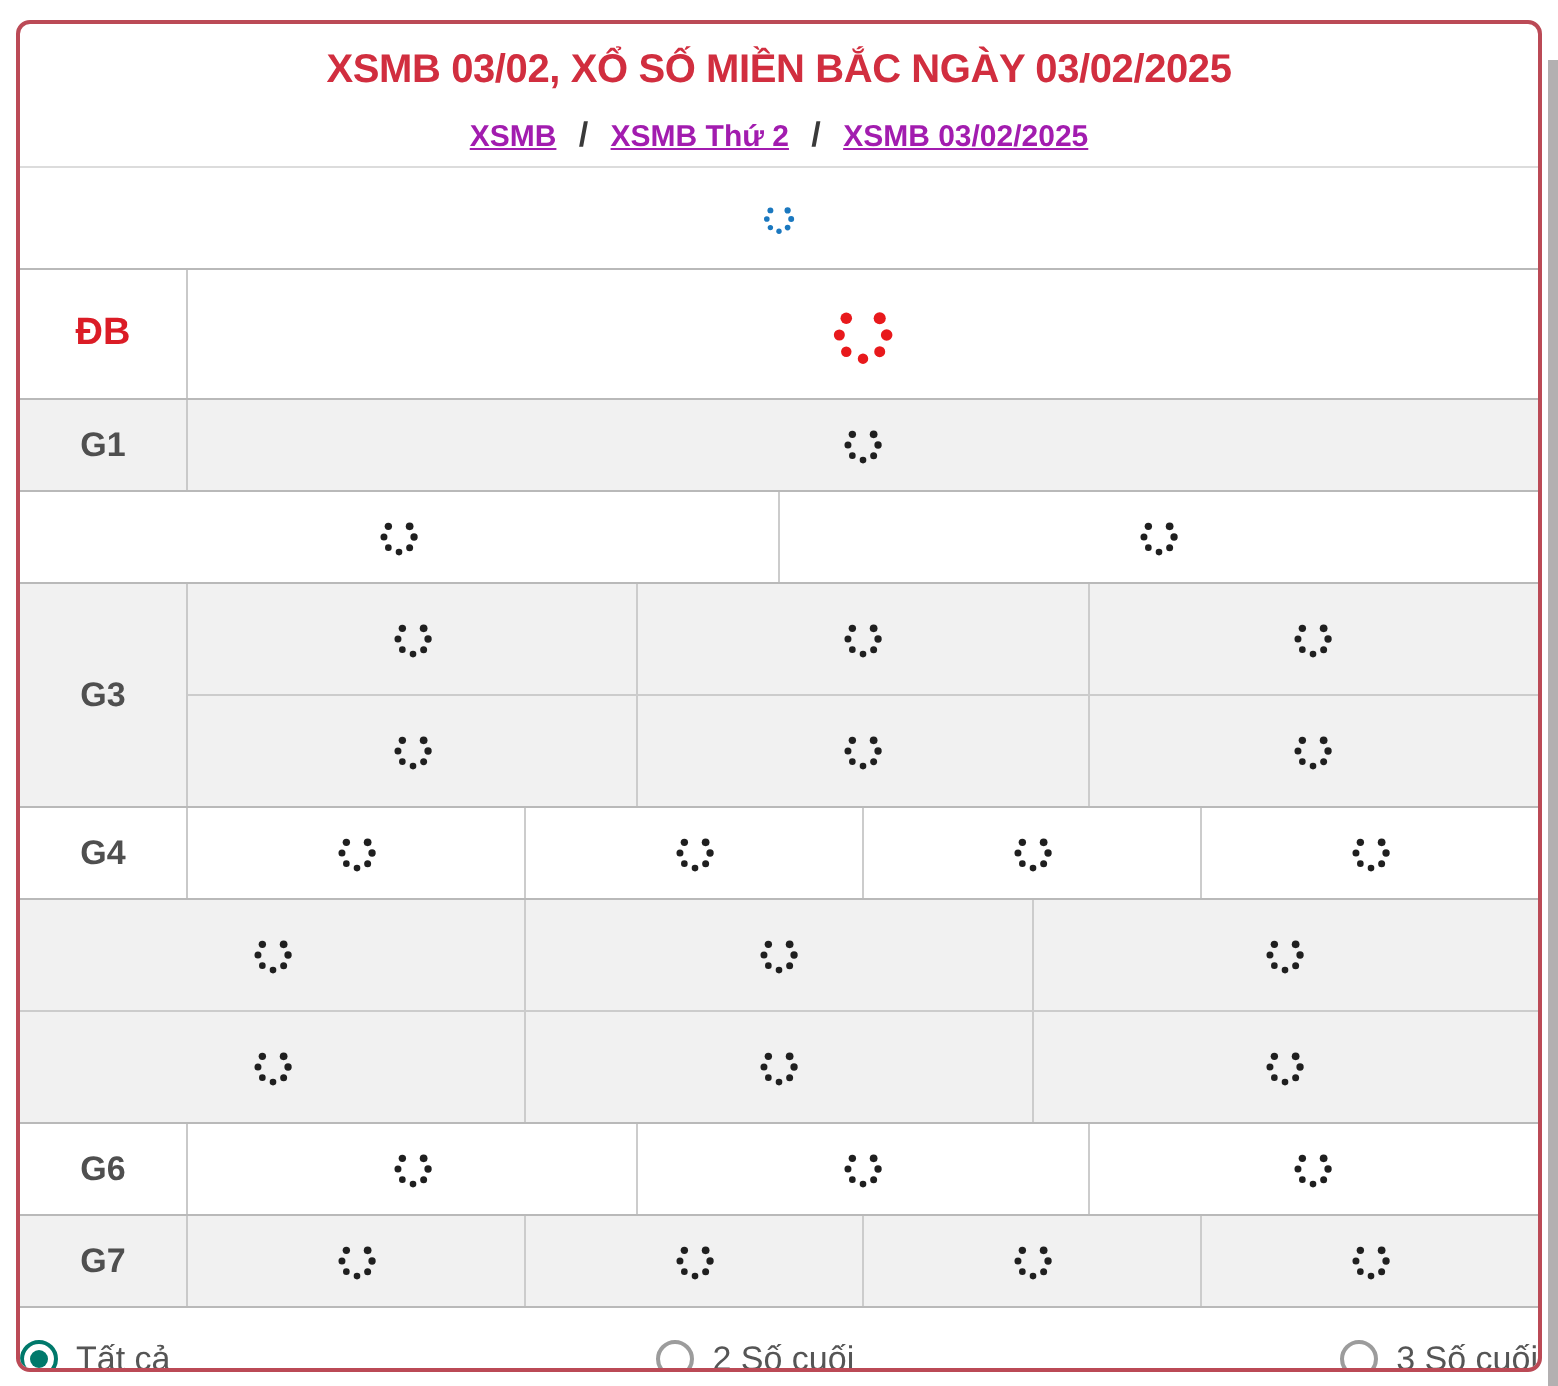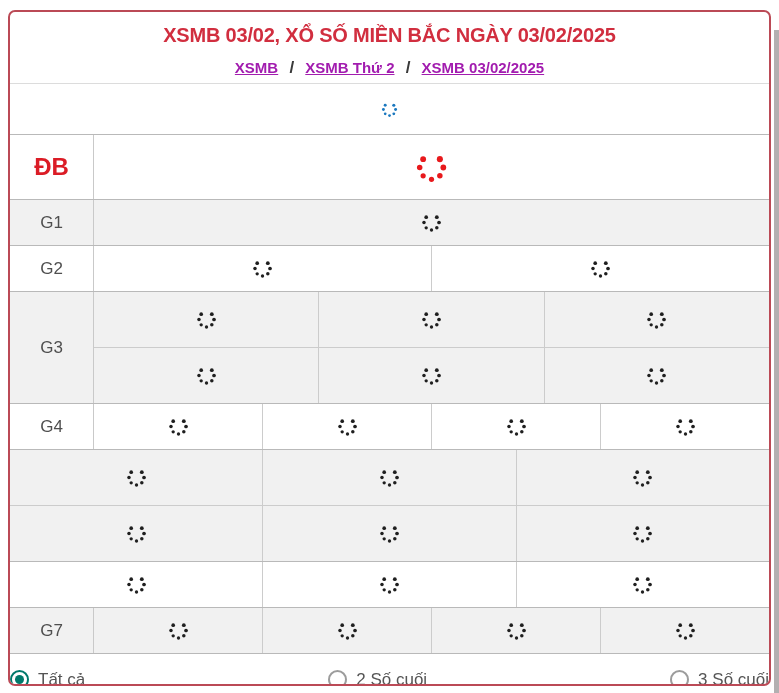--- a/index.html
+++ b/index.html
@@ -66,22 +66,23 @@
   .h-db { height: 65px; }
   .h-s  { height: 46px; }
   .h-d  { height: 112px; }
   .tlabel {
     width: 84px;
     flex: 0 0 84px;
     border-right: 1px solid #c9c9c9;
     display: flex; align-items: center; justify-content: center;
     font-size: 17px;
     color: #4f4f4f;
-  }
-  .tlabel.db { color: #db1c26; font-weight: 700; font-size: 24px; }
+    font-weight: bold;
+  }
+  .tlabel.db { color: #db1c26; font-weight: 700; font-size: 19px; }
   .tcells { flex: 1; display: flex; }
   .tcells.col { flex-direction: column; }
   .subrow { display: flex; flex: 1; }
   .subrow + .subrow { border-top: 1px solid #cccccc; }
   .tcell {
     flex: 1;
     display: flex; align-items: center; justify-content: center;
   }
   .tcell + .tcell { border-left: 1px solid #cccccc; }
   
@@ -175,21 +176,20 @@
                 <circle cx="5.92" cy="18.08" r="1.9" fill="#1f1f1f"></circle>
                 <circle cx="3.40" cy="12.00" r="2" fill="#1f1f1f"></circle>
                 <circle cx="5.92" cy="5.92" r="2.1" fill="#1f1f1f"></circle>
               </svg>
             </span>
         </div>
       </div>
     </div>
 
     <div class="trow white h-s">
-      <div class="tlabel">G2</div>
       <div class="tcells">
         <div class="tcell">
             <span class="spin">
               <svg width="21" height="21" viewBox="0 0 24 24">
                 <circle cx="18.08" cy="5.92" r="2.2" fill="#1f1f1f"></circle>
                 <circle cx="20.60" cy="12.00" r="2.1" fill="#1f1f1f"></circle>
                 <circle cx="18.08" cy="18.08" r="2" fill="#1f1f1f"></circle>
                 <circle cx="12.00" cy="20.60" r="1.9" fill="#1f1f1f"></circle>
                 <circle cx="5.92" cy="18.08" r="1.9" fill="#1f1f1f"></circle>
                 <circle cx="3.40" cy="12.00" r="2" fill="#1f1f1f"></circle>
@@ -440,20 +440,21 @@
                   <circle cx="3.40" cy="12.00" r="2" fill="#1f1f1f"></circle>
                   <circle cx="5.92" cy="5.92" r="2.1" fill="#1f1f1f"></circle>
                 </svg>
               </span>
             </div>
         </div>
       </div>
     </div>
 
     <div class="trow white h-s">
+      <div class="tlabel">G6</div>
       <div class="tcells">
         <div class="tcell">
             <span class="spin">
               <svg width="21" height="21" viewBox="0 0 24 24">
                 <circle cx="18.08" cy="5.92" r="2.2" fill="#1f1f1f"></circle>
                 <circle cx="20.60" cy="12.00" r="2.1" fill="#1f1f1f"></circle>
                 <circle cx="18.08" cy="18.08" r="2" fill="#1f1f1f"></circle>
                 <circle cx="12.00" cy="20.60" r="1.9" fill="#1f1f1f"></circle>
                 <circle cx="5.92" cy="18.08" r="1.9" fill="#1f1f1f"></circle>
                 <circle cx="3.40" cy="12.00" r="2" fill="#1f1f1f"></circle>

